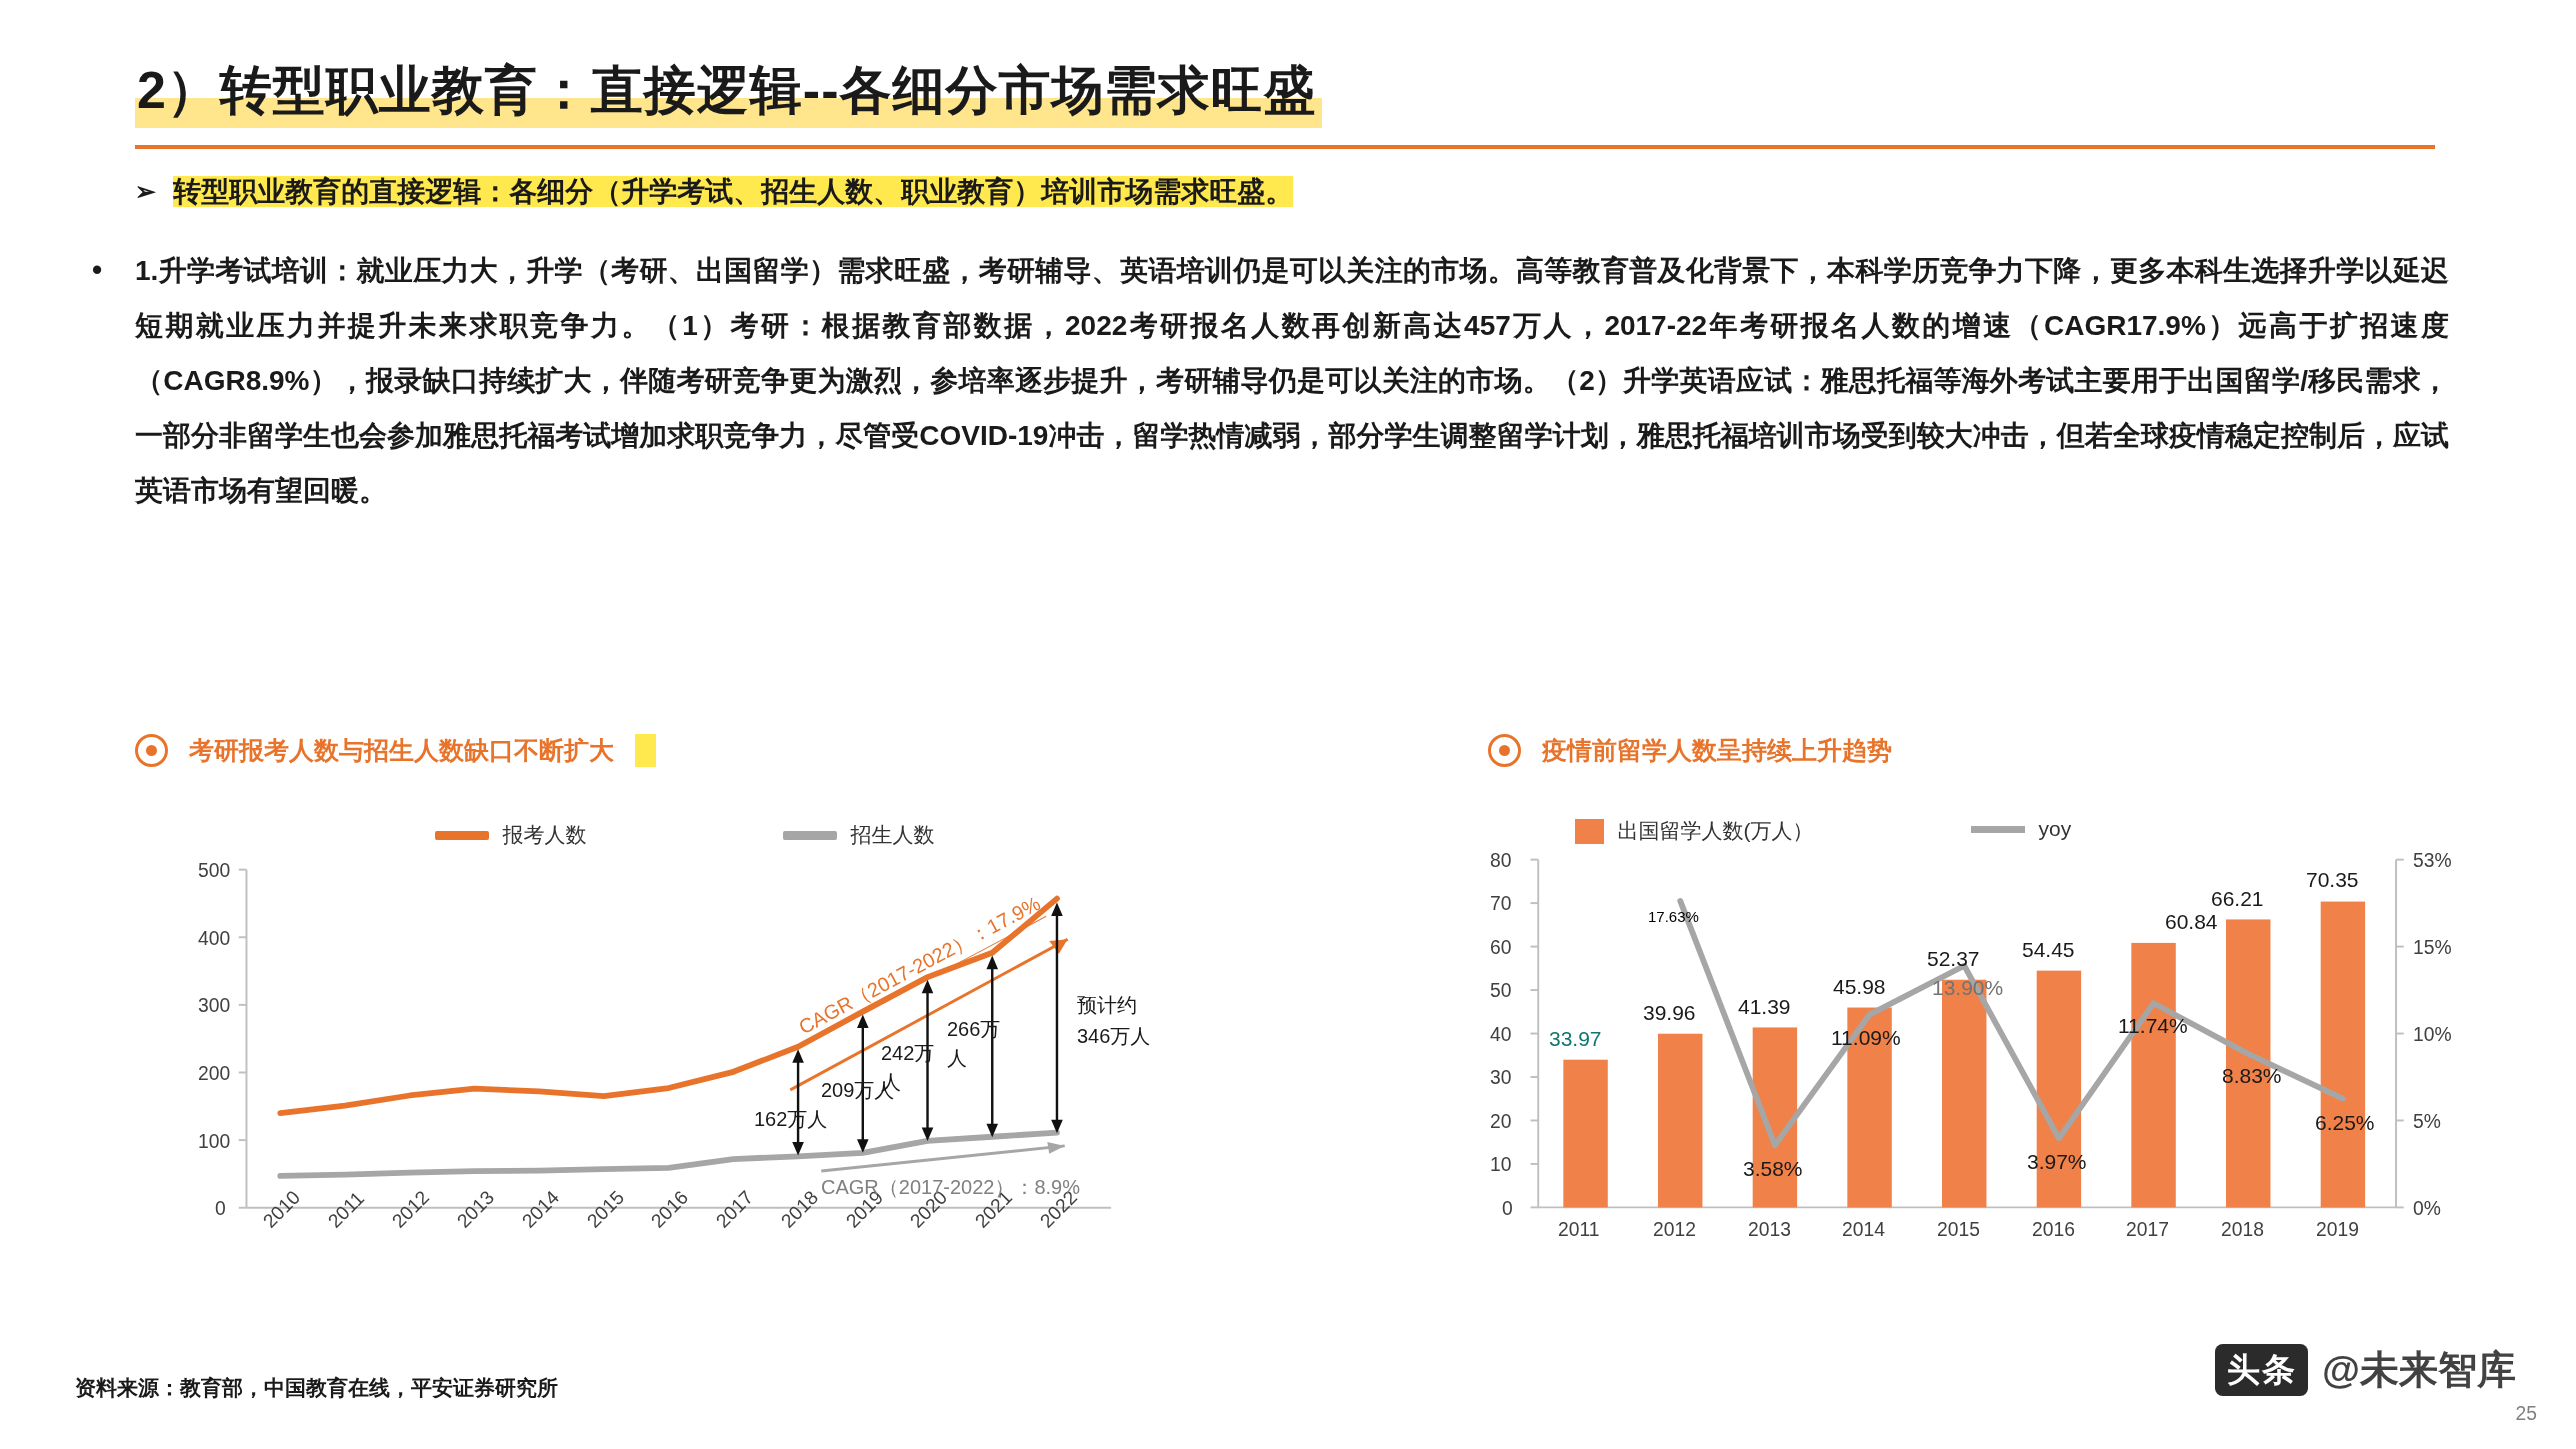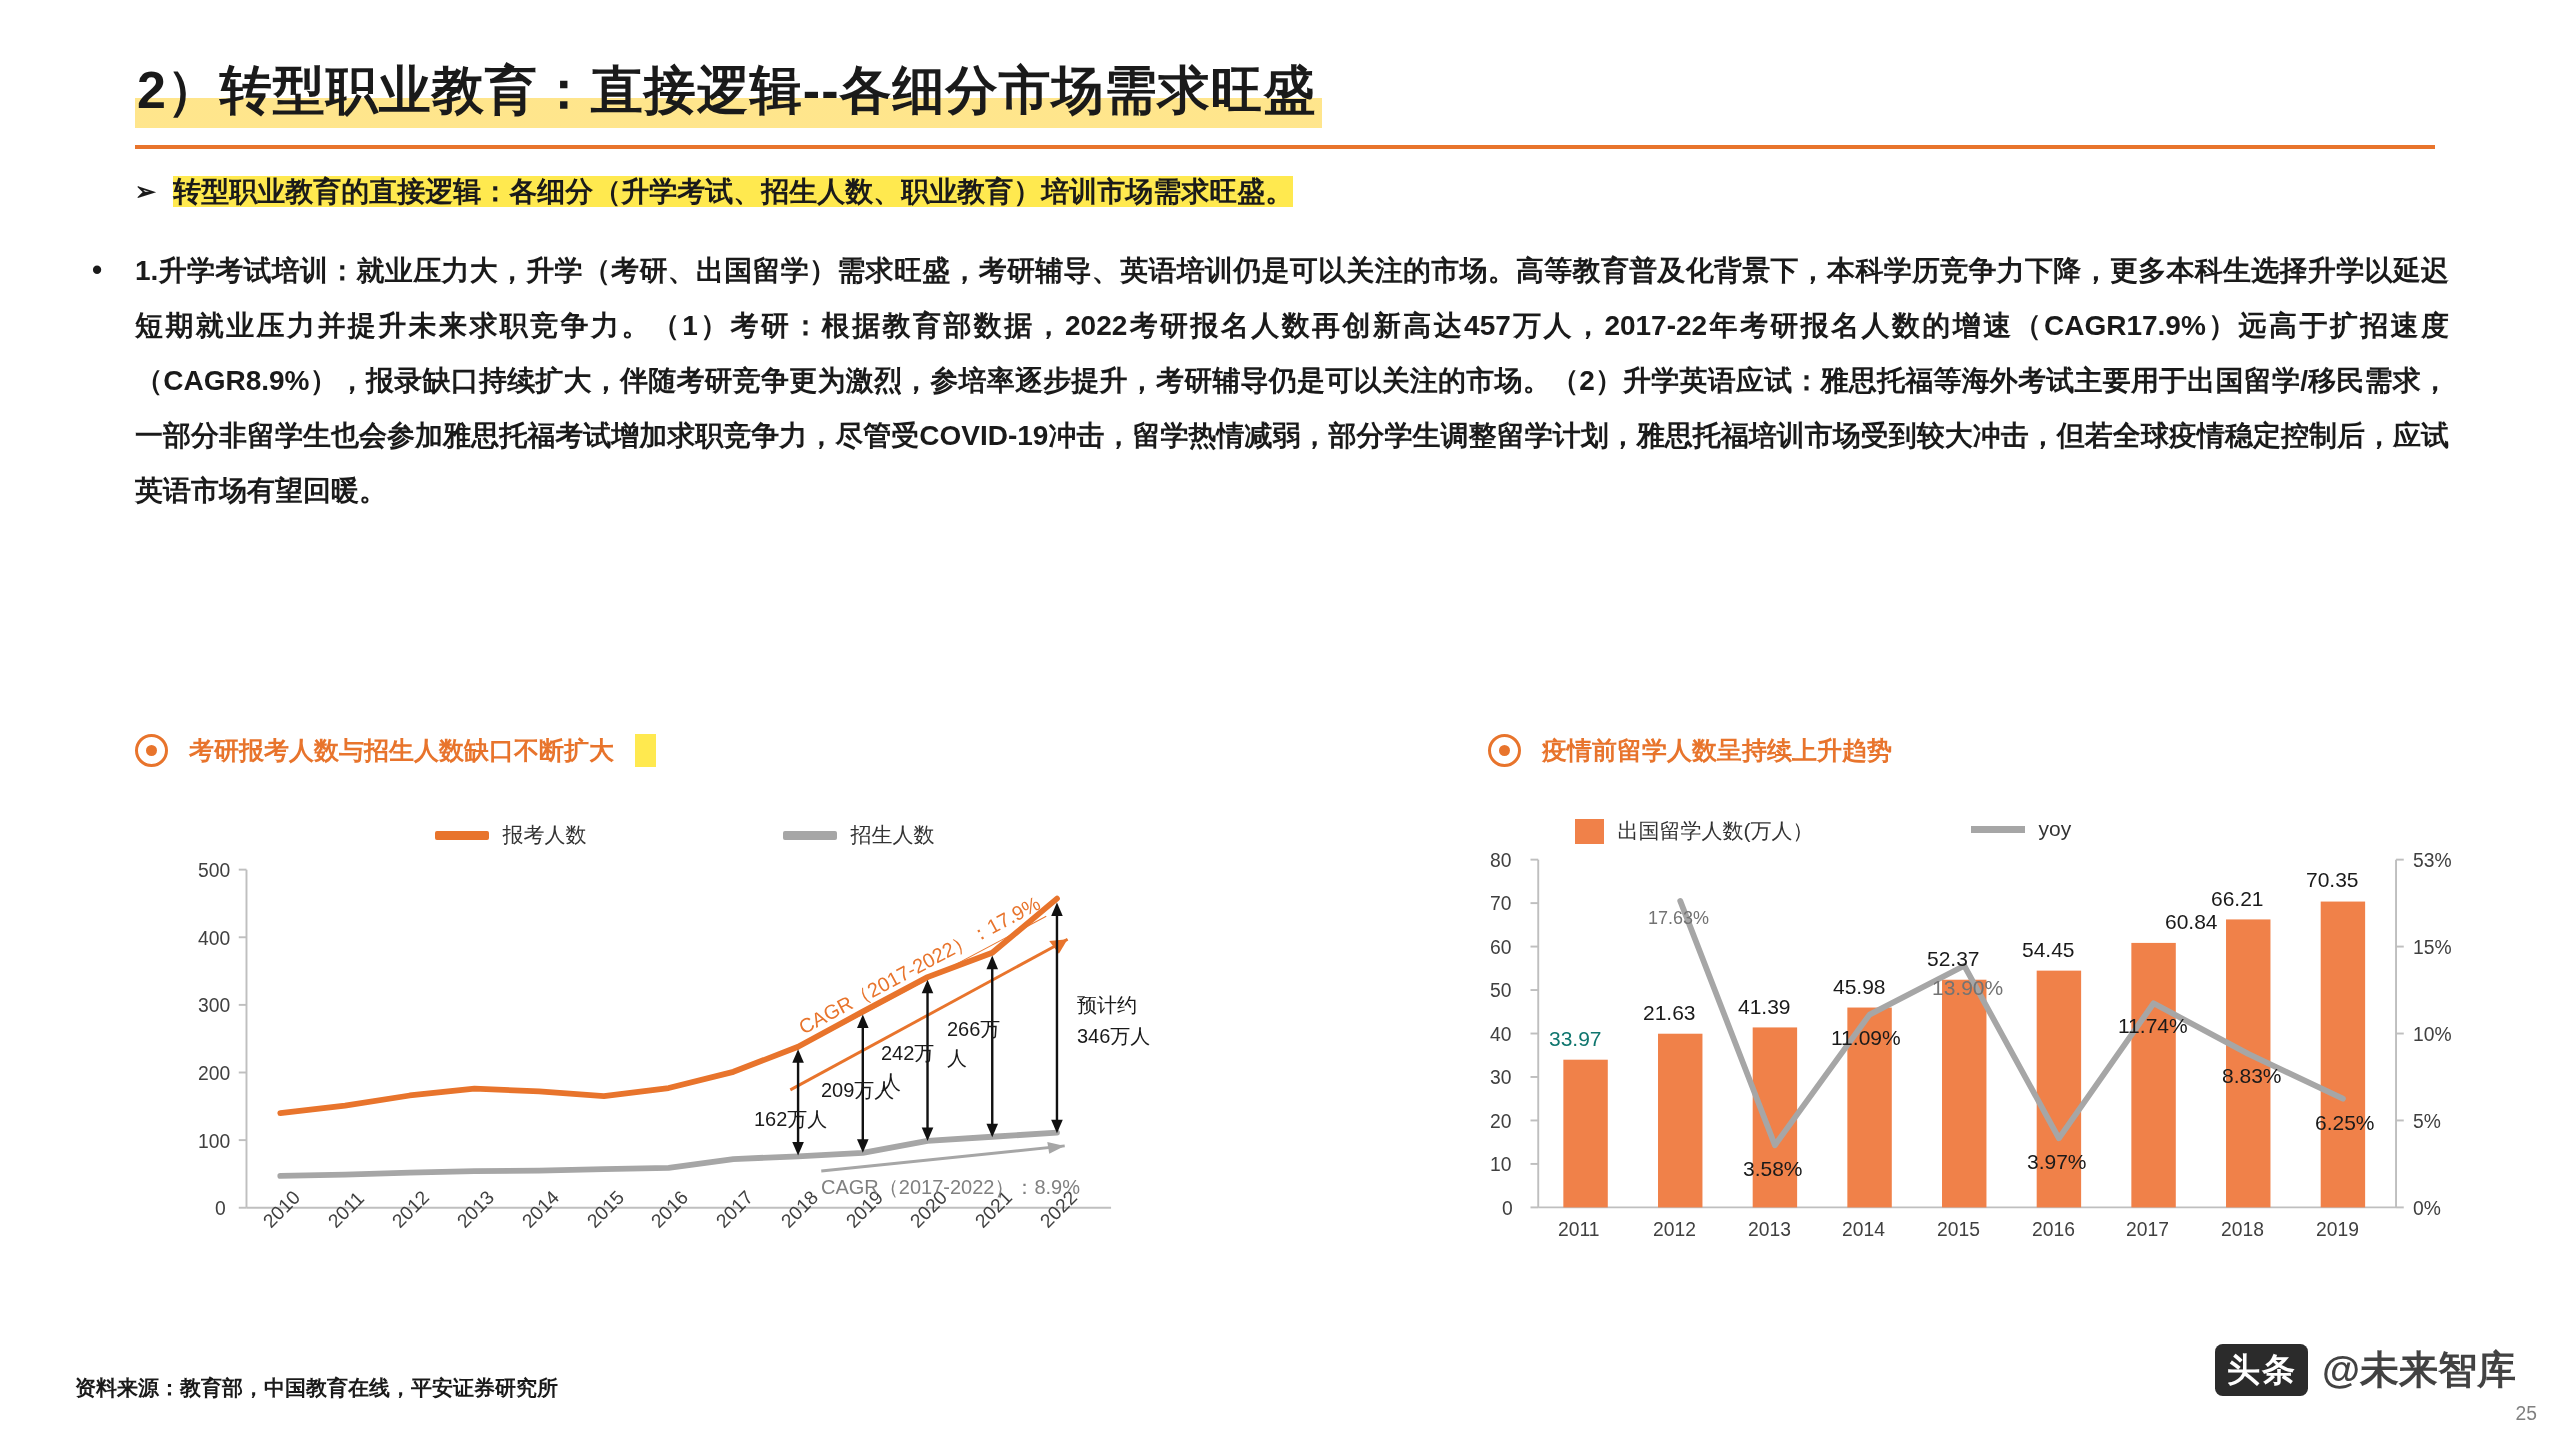--- a/index.html
+++ b/index.html
@@ -270,30 +270,30 @@
     <div class="axlab" style="left:41px;top:333px;">10</div>
     <div class="axlab" style="left:53px;top:377px;">0</div>
 
     <div class="axlab" style="left:964px;top:29px;">53%</div>
     <div class="axlab" style="left:964px;top:116px;">15%</div>
     <div class="axlab" style="left:964px;top:203px;">10%</div>
     <div class="axlab" style="left:964px;top:290px;">5%</div>
     <div class="axlab" style="left:964px;top:377px;">0%</div>
 
     <div class="axlab" style="left:100px;top:206px;font-size:21px;color:#0f766e;">33.97</div>
-    <div class="axlab" style="left:194px;top:180px;font-size:21px;color:#1a1a1a;">21.63</div>
+    <div class="axlab" style="left:194px;top:180px;font-size:21px;color:#1a1a1a;">39.96</div>
     <div class="axlab" style="left:289px;top:174px;font-size:21px;color:#1a1a1a;">41.39</div>
     <div class="axlab" style="left:384px;top:154px;font-size:21px;color:#1a1a1a;">45.98</div>
     <div class="axlab" style="left:478px;top:126px;font-size:21px;color:#1a1a1a;">52.37</div>
     <div class="axlab" style="left:573px;top:117px;font-size:21px;color:#1a1a1a;">54.45</div>
     <div class="axlab" style="left:668px;top:89px;font-size:21px;color:#1a1a1a;margin-left:48px;">60.84</div>
     <div class="axlab" style="left:762px;top:66px;font-size:21px;color:#1a1a1a;">66.21</div>
     <div class="axlab" style="left:857px;top:47px;font-size:21px;color:#1a1a1a;">70.35</div>
 
-    <div class="axlab" style="left:199px;top:87px;font-size:18px;color:#737373;">17.63%</div>
+    <div class="axlab" style="left:199px;top:87px;font-size:15px;color:#000000;">17.63%</div>
     <div class="axlab" style="left:294px;top:336px;font-size:21px;color:#1a1a1a;">3.58%</div>
     <div class="axlab" style="left:382px;top:205px;font-size:21px;color:#1a1a1a;">11.09%</div>
     <div class="axlab" style="left:483px;top:155px;font-size:21px;color:#737373;">13.90%</div>
     <div class="axlab" style="left:578px;top:329px;font-size:21px;color:#1a1a1a;">3.97%</div>
     <div class="axlab" style="left:669px;top:193px;font-size:21px;color:#1a1a1a;">11.74%</div>
     <div class="axlab" style="left:773px;top:243px;font-size:21px;color:#1a1a1a;">8.83%</div>
     <div class="axlab" style="left:866px;top:290px;font-size:21px;color:#1a1a1a;">6.25%</div>
 
     <div class="axlab" style="left:109px;top:398px;">2011</div>
     <div class="axlab" style="left:204px;top:398px;">2012</div>

